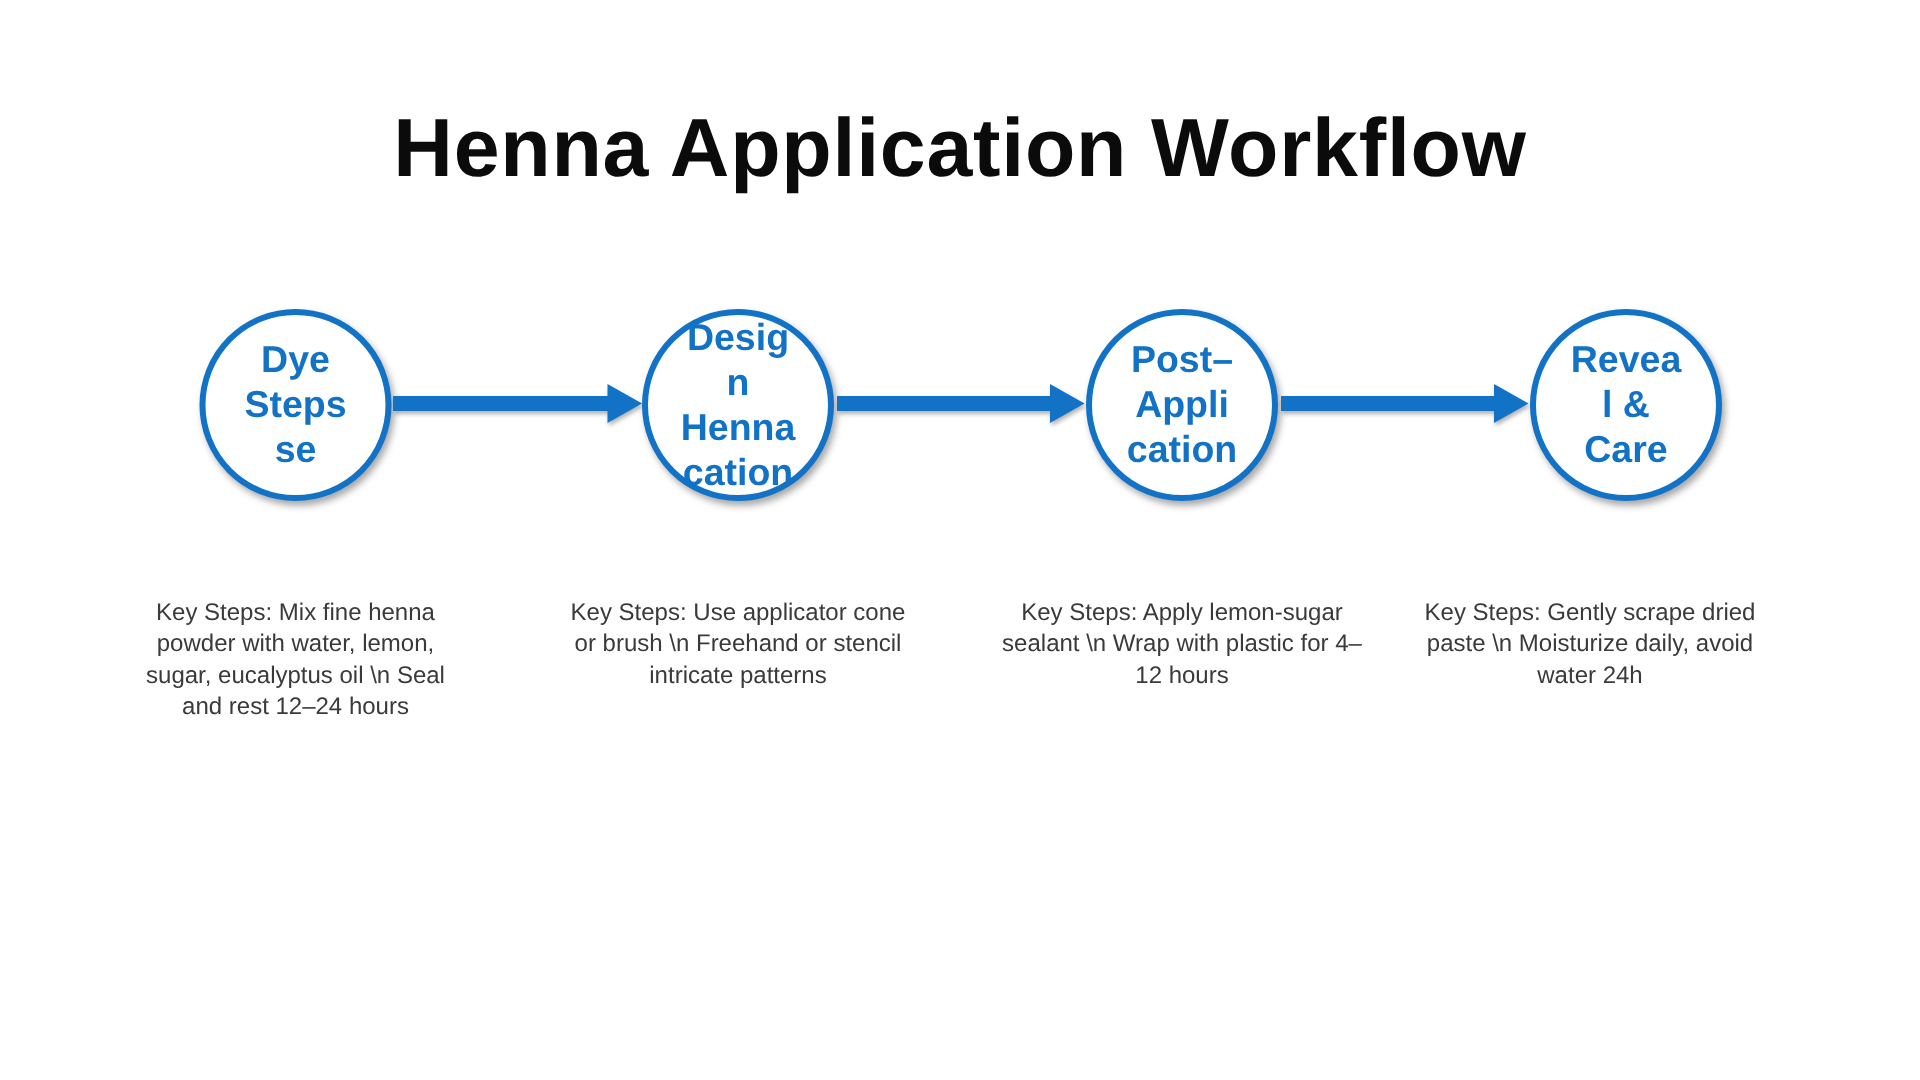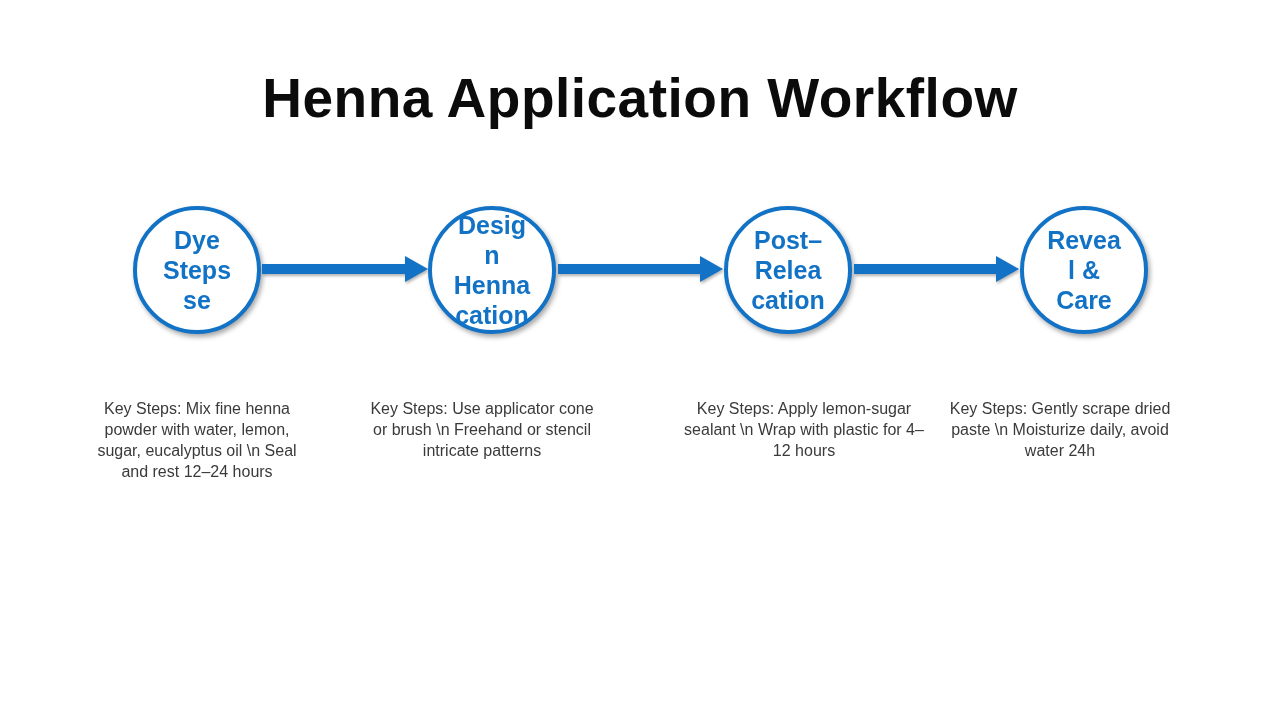--- a/index.html
+++ b/index.html
@@ -83,22 +83,22 @@
   .c2 { left: 428px; }
   .c3 { left: 724px; }
   .c4 { left: 1020px; align-items: center; }
   .a1 { left: 262px; width: 166px; }
   .a2 { left: 558px; width: 165px; }
   .a3 { left: 854px; width: 165px; }
   .a1 .arrow-shaft { width: 145px; }
   .a2 .arrow-shaft { width: 144px; }
   .a3 .arrow-shaft { width: 144px; }
   .d1 { left: 83px;  width: 228px; }
-  .d2 { left: 362px; width: 240px; }
-  .d3 { left: 684px; width: 240px; text-align: center; }
+  .d2 { left: 372px; width: 240px; }
+  .d3 { left: 668px; width: 240px; text-align: center; }
   .d4 { left: 940px; width: 240px; }
 </style>
 </head>
 <body>
 
 <div class="slide">
 
   <h1 class="slide-title">Henna Application Workflow</h1>
 
   <div>
@@ -121,21 +121,21 @@
 cation</span>
     </div>
 
     <div class="connector-arrow a2">
       <div class="arrow-shaft"></div>
       <div class="arrow-head"></div>
     </div>
 
     <div class="step-circle c3">
       <span class="circle-label">Post–
-Relea
+Appli
 cation</span>
     </div>
 
     <div class="connector-arrow a3">
       <div class="arrow-shaft"></div>
       <div class="arrow-head"></div>
     </div>
 
     <div class="step-circle c4">
       <span class="circle-label">Revea

